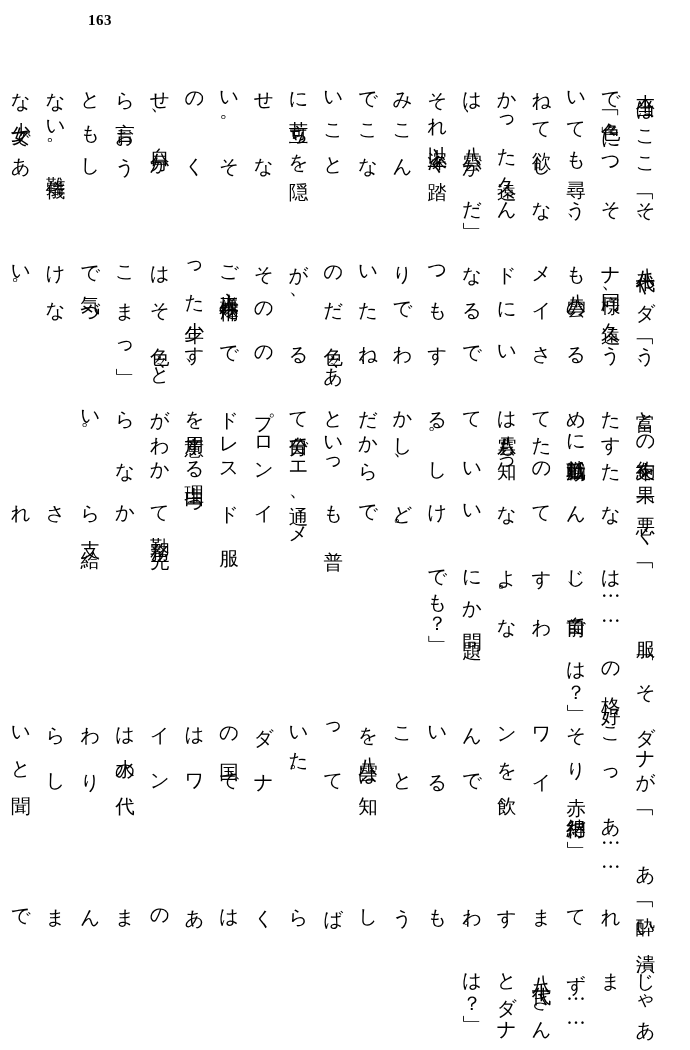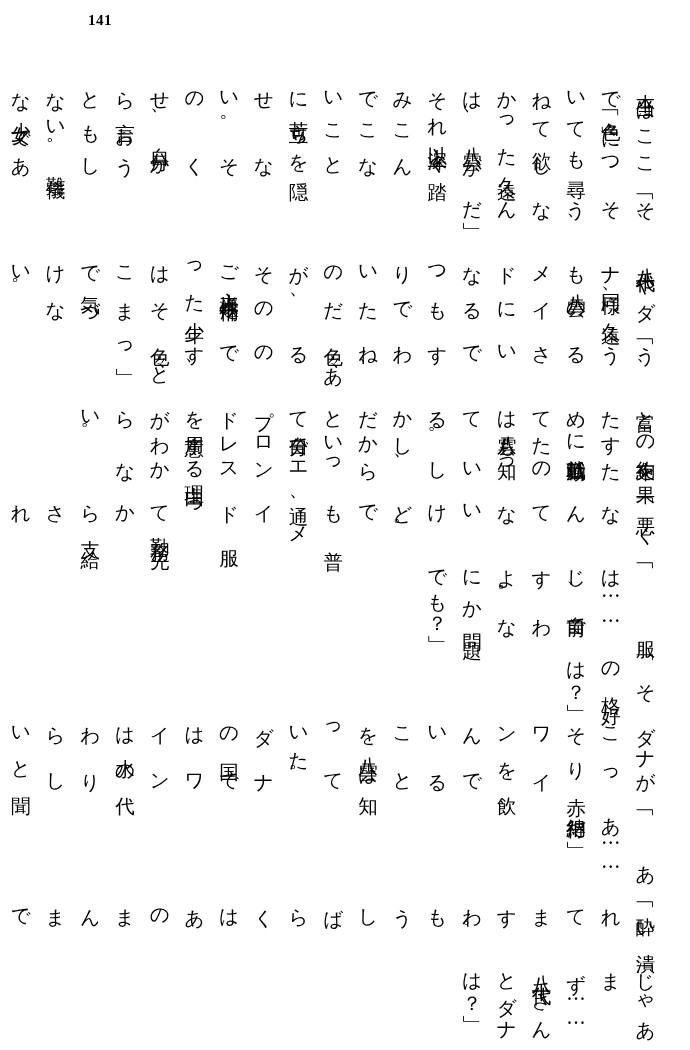--- a/index.html
+++ b/index.html
@@ -53,21 +53,21 @@
     max-height: 100%;
   }
   .para.indent {
     padding-top: 20px;
   }
 </style>
 </head>
 <body>
 
 <div class="page">
-  <div class="page-number">141</div>
+  <div class="page-number">163</div>
   <div class="body-text">
     <p class="para indent">「じゃあまず……八千代さんとダナは？」</p>
     <p class="para indent">「酔い潰れてますわ。もうしばらくはあのまんまでしょうね」</p>
     <p class="para indent">「ああ……納得だ」</p>
     <p class="para indent">ダナがこっそり赤ワインを飲んでいることを八雲は知っていた。ダナの国ではワインは水の代わりらしいと聞いている。</p>
     <p class="para indent">「その格好は？」</p>
     <p class="para indent">「服は……じ、自前ですわよ。なにか問題でも？」</p>
     <p class="para indent">「悪くなんてないけど。でも普通、メイド服って勤務先から支給されるものだよね？」</p>
     <p class="para indent">富との約束を果たすために就職活動してたのは八雲も知っている。しかし、だからといって自分でエプロンドレスを用意する理由がわからない。</p>
     <p class="para indent">「う、うるさいですわね、色々あるのです、色々とっ」</p>

